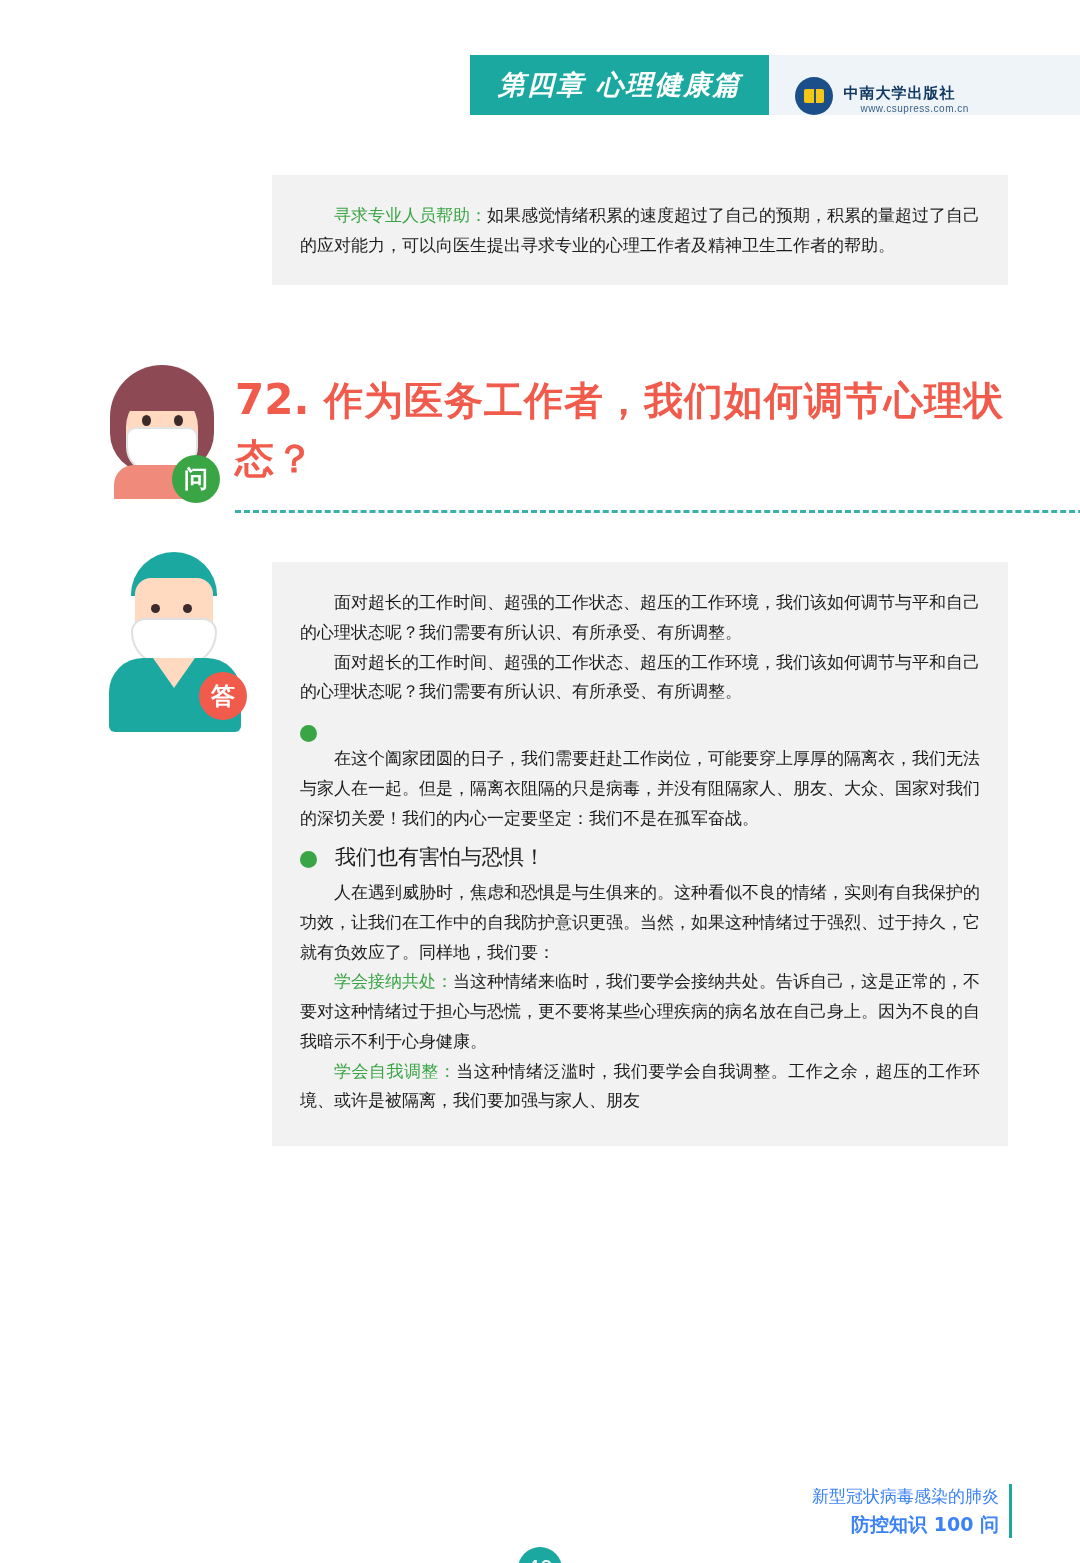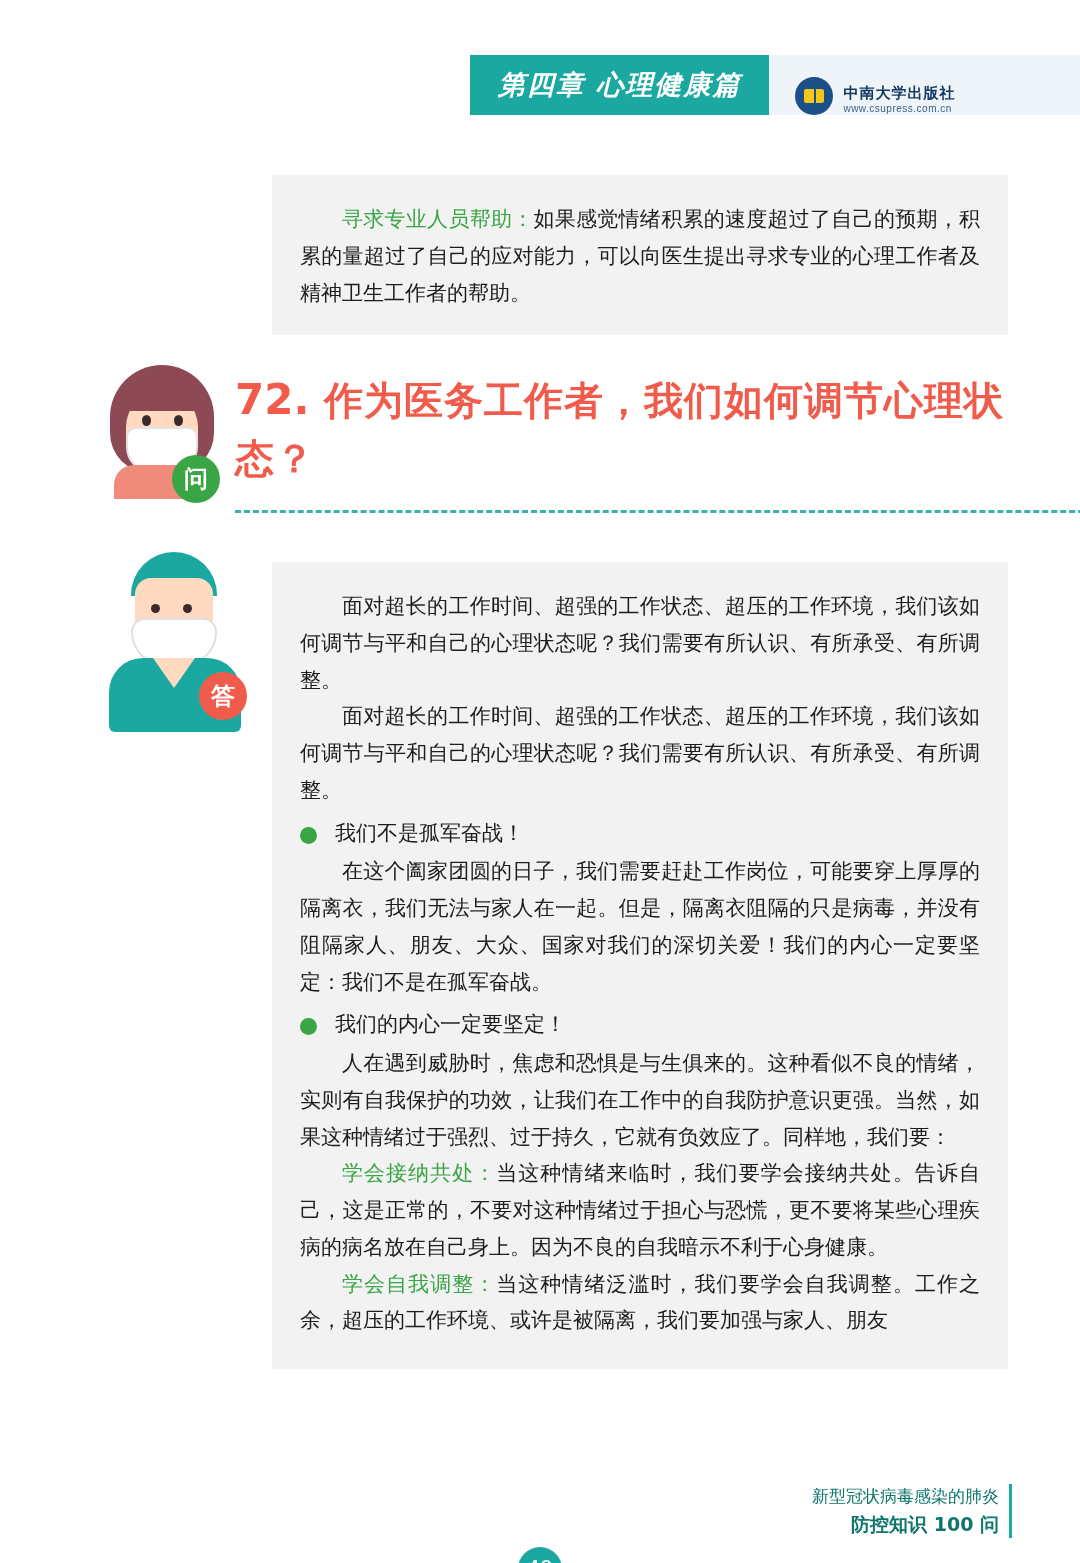--- a/index.html
+++ b/index.html
@@ -79,34 +79,35 @@
     font-size: 15px;
     color: #143a63;
     font-weight: bold;
     letter-spacing: 1px;
   }
   .press-url {
     font-family: "Liberation Sans", sans-serif;
     font-size: 10px;
     color: #3a5f86;
     letter-spacing: 0.5px;
+    margin-left: 17px;
   }
 
   
   .note-box {
     position: absolute;
     left: 272px;
     top: 175px;
     width: 736px;
     background: #f2f2f2;
     padding: 26px 28px 24px 28px;
     box-sizing: border-box;
   }
   .para {
-    font-size: 21px;
+    font-size: 17px;
     line-height: 1.75;
     color: #1d1d1d;
     text-align: justify;
     text-indent: 2em;
     margin: 0;
   }
   .green-label {
     color: #3aa545;
   }
 
@@ -321,21 +322,21 @@
     display: flex;
     align-items: center;
     justify-content: center;
   }
   .footer-right {
     position: absolute;
     right: 68px;
     top: 1484px;
     text-align: right;
     font-family: "DejaVu Sans", sans-serif;
-    color: #0f766e;
+    color: #3b82f6;
     line-height: 1.5;
     border-right: 3px solid #1aa8a0;
     padding-right: 10px;
   }
   .footer-l1 { font-size: 17px; }
   .footer-l2 { font-size: 19px; font-weight: bold; }
 </style>
 </head>
 <body>
 
@@ -386,27 +387,26 @@
   <div class="doc-vneck"></div>
 </div>
 <div class="badge badge-answer" style="position:absolute; left:199px; top:672px;">答</div>
 
 <div class="answer-box">
   <p class="para">面对超长的工作时间、超强的工作状态、超压的工作环境，我们该如何调节与平和自己的心理状态呢？我们需要有所认识、有所承受、有所调整。</p>
   <p class="para">面对超长的工作时间、超强的工作状态、超压的工作环境，我们该如何调节与平和自己的心理状态呢？我们需要有所认识、有所承受、有所调整。</p>
 
   <div class="bullet-line">
     <span class="bullet-dot"></span>
-    <span class="bullet-text">我们不是孤军奋战！</span>
   </div>
   <p class="para">在这个阖家团圆的日子，我们需要赶赴工作岗位，可能要穿上厚厚的隔离衣，我们无法与家人在一起。但是，隔离衣阻隔的只是病毒，并没有阻隔家人、朋友、大众、国家对我们的深切关爱！我们的内心一定要坚定：我们不是在孤军奋战。</p>
 
   <div class="bullet-line">
     <span class="bullet-dot"></span>
-    <span class="bullet-text">我们的内心一定要坚定！</span>
+    <span class="bullet-text">我们也有害怕与恐惧！</span>
   </div>
   <p class="para">人在遇到威胁时，焦虑和恐惧是与生俱来的。这种看似不良的情绪，实则有自我保护的功效，让我们在工作中的自我防护意识更强。当然，如果这种情绪过于强烈、过于持久，它就有负效应了。同样地，我们要：</p>
 
   <p class="para">
     <span class="green-label">学会接纳共处：</span><span>当这种情绪来临时，我们要学会接纳共处。告诉自己，这是正常的，不要对这种情绪过于担心与恐慌，更不要将某些心理疾病的病名放在自己身上。因为不良的自我暗示不利于心身健康。</span>
   </p>
   <p class="para">
     <span class="green-label">学会自我调整：</span><span>当这种情绪泛滥时，我们要学会自我调整。工作之余，超压的工作环境、或许是被隔离，我们要加强与家人、朋友</span>
   </p>
 </div>

